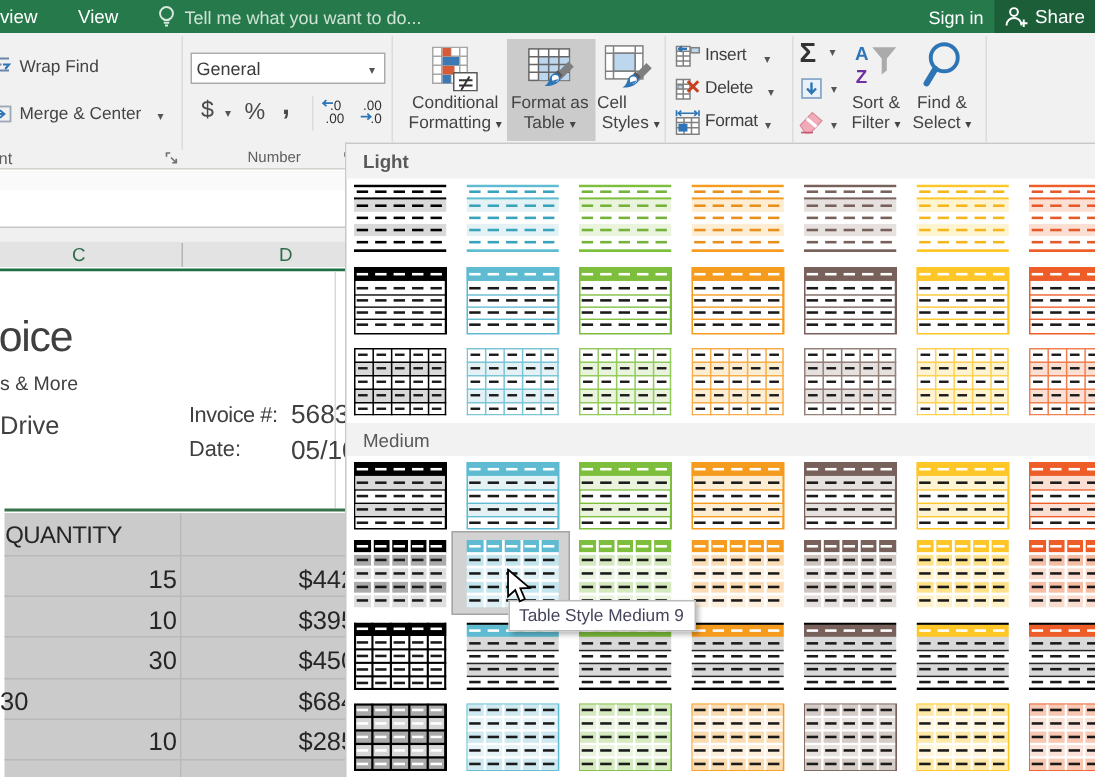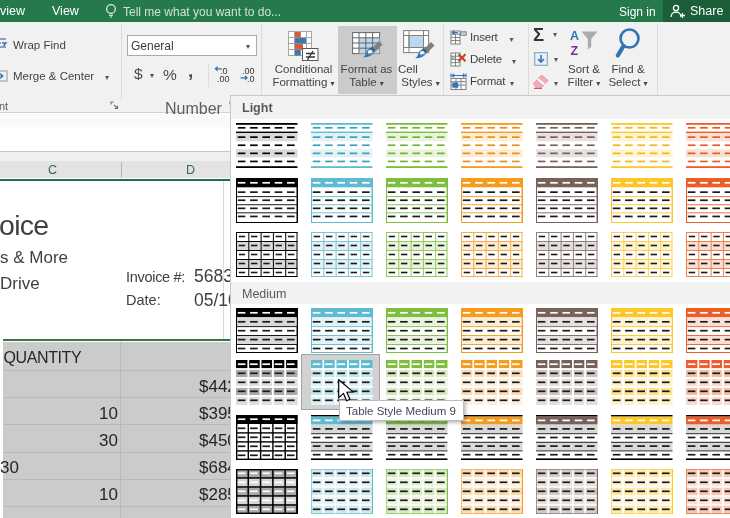--- a/index.html
+++ b/index.html
@@ -50,21 +50,21 @@
     <svg class="ab" style="left:214px;top:66px" width="17" height="17" viewBox="0 0 17 17">
 <text x="6" y="7.5" font-size="9" fill="#333">.0</text>
 <text x="3" y="16" font-size="9" fill="#333">.00</text>
 <path d="M8 2.8H1.5M3.6 0.8L1.4 2.8l2.2 2" stroke="#2E75B6" stroke-width="1.2" fill="none"></path>
     </svg>
     <svg class="ab" style="left:239px;top:66px" width="17" height="17" viewBox="0 0 17 17">
 <text x="3" y="7.5" font-size="9" fill="#333">.00</text>
 <text x="8" y="16" font-size="9" fill="#333">.0</text>
 <path d="M1.5 11.8H8M5.9 9.8l2.2 2-2.2 2" stroke="#2E75B6" stroke-width="1.2" fill="none"></path>
     </svg>
-    <div class="ab" style="left:165px;top:100px;font-size:16px;color:#5E5E5E">Number</div>
+    <div class="ab" style="left:165px;top:100px;font-size:10px;color:#5E5E5E">Number</div>
     <svg class="ab" style="left:229px;top:101px" width="9" height="9" viewBox="0 0 9 9">
 <path d="M1 3.5V1h2.5M4 4l3.5 3.5M7.5 4.8v2.7H4.8" stroke="#707070" stroke-width="1.1" fill="none"></path>
     </svg>
     <div class="ab" style="left:261px;top:24px;width:1px;height:76px;background:#DCDCDC"></div>
     <svg class="ab" style="left:288px;top:31px" width="31" height="30" viewBox="0 0 31 30">
 <rect x="0.5" y="0.5" width="23" height="24" fill="#fff" stroke="#A6A6A6"></rect>
 <path d="M0.5 6.5h23M0.5 12.5h23M0.5 18.5h23M6.5 0.5v24M12.5 0.5v24M18.5 0.5v24" stroke="#A6A6A6"></path>
 <rect x="7" y="1" width="5.5" height="5.5" fill="#D75B39"></rect>
 <rect x="7" y="7" width="11" height="5.5" fill="#3C78B4"></rect>
 <rect x="7" y="13" width="8" height="5.5" fill="#D75B39"></rect>
@@ -157,36 +157,37 @@
     <div class="ab" style="left:0;top:150.7px;width:231px;height:1px;background:#C6C6C6"></div>
     <div class="ab" style="left:0;top:151.7px;width:231px;height:9px;background:#F0F0F0"></div>
     <div class="ab" style="left:0;top:160.7px;width:231px;height:17.8px;background:#E3E3E3"></div>
     <div class="ab" style="left:120.7px;top:161.7px;width:1px;height:16px;background:#B5B5B5"></div>
     <div class="ab" style="left:48px;top:163px;font-size:12.5px;color:#2F6C4A">C</div>
     <div class="ab" style="left:186px;top:163px;font-size:12.5px;color:#2F6C4A">D</div>
     <div class="ab" style="left:0;top:178.5px;width:231px;height:2.2px;background:#1E7145"></div>
     <div class="ab" style="left:0;top:180.7px;width:231px;height:338px;background:#fff"></div>
     <div class="ab" style="left:222.6px;top:180.7px;width:1px;height:158px;background:#D9D9D9"></div>
     <div class="ab" style="left:-36.5px;top:209px;font-size:28.5px;letter-spacing:-0.8px;color:#404040">Invoice</div>
-    <div class="ab" style="left:0px;top:248px;font-size:17px;color:#404040">s &amp; More</div>
+    <div class="ab" style="left:0px;top:248px;font-size:13px;color:#404040">s &amp; More</div>
     <div class="ab" style="left:0px;top:274px;font-size:17px;color:#404040">Drive</div>
     <div class="ab" style="left:126px;top:269px;font-size:14.5px;letter-spacing:-0.3px;color:#404040;white-space:nowrap">Invoice #:</div>
     <div class="ab" style="left:194px;top:266px;font-size:17.5px;color:#404040;white-space:nowrap">56834</div>
     <div class="ab" style="left:126px;top:292px;font-size:14.5px;color:#404040;white-space:nowrap">Date:</div>
     <div class="ab" style="left:194px;top:290px;font-size:17.5px;color:#404040;white-space:nowrap">05/10/2017</div>
     <div class="ab" style="left:3px;top:338.9px;width:227.4px;height:2.6px;background:#37744A"></div>
     <div class="ab" style="left:3px;top:341.5px;width:227.4px;height:176.5px;background:#CBCBCB"></div>
     <div class="ab" style="left:3px;top:369.9px;width:227.4px;height:1px;background:#B9B9B9"></div>
     <div class="ab" style="left:3px;top:397.2px;width:227.4px;height:1px;background:#B9B9B9"></div>
     <div class="ab" style="left:3px;top:424.4px;width:227.4px;height:1px;background:#B9B9B9"></div>
     <div class="ab" style="left:3px;top:451.6px;width:227.4px;height:1px;background:#B9B9B9"></div>
     <div class="ab" style="left:3px;top:478.9px;width:227.4px;height:1px;background:#B9B9B9"></div>
     <div class="ab" style="left:3px;top:506.1px;width:227.4px;height:1px;background:#B9B9B9"></div>
     <div class="ab" style="left:120.3px;top:341.5px;width:1px;height:176.5px;background:#B9B9B9"></div>
     <div class="ab" style="left:3.5px;top:349px;font-size:16px;letter-spacing:-0.4px;color:#262626;white-space:nowrap">QUANTITY</div>
+    <div class="ab" style="left:0;top:376.5px;width:118px;text-align:right;font-size:17px;color:#262626">15</div>
     <div class="ab" style="left:199px;top:376.5px;font-size:17px;color:#262626;white-space:nowrap">$442.50</div>
     <div class="ab" style="left:0;top:403.7px;width:118px;text-align:right;font-size:17px;color:#262626">10</div>
     <div class="ab" style="left:199px;top:403.7px;font-size:17px;color:#262626;white-space:nowrap">$395.00</div>
     <div class="ab" style="left:0;top:430.9px;width:118px;text-align:right;font-size:17px;color:#262626">30</div>
     <div class="ab" style="left:199px;top:430.9px;font-size:17px;color:#262626;white-space:nowrap">$450.00</div>
     <div class="ab" style="left:0;top:458.1px;width:118px;text-align:left;font-size:17px;color:#262626">30</div>
     <div class="ab" style="left:199px;top:458.1px;font-size:17px;color:#262626;white-space:nowrap">$684.00</div>
     <div class="ab" style="left:0;top:485.4px;width:118px;text-align:right;font-size:17px;color:#262626">10</div>
     <div class="ab" style="left:199px;top:485.4px;font-size:17px;color:#262626;white-space:nowrap">$285.00</div>
     <div class="ab" style="left:230.4px;top:95px;width:500px;height:423px;background:#fff;border-left:1px solid #C8C8C8;border-top:1px solid #C8C8C8"></div>

